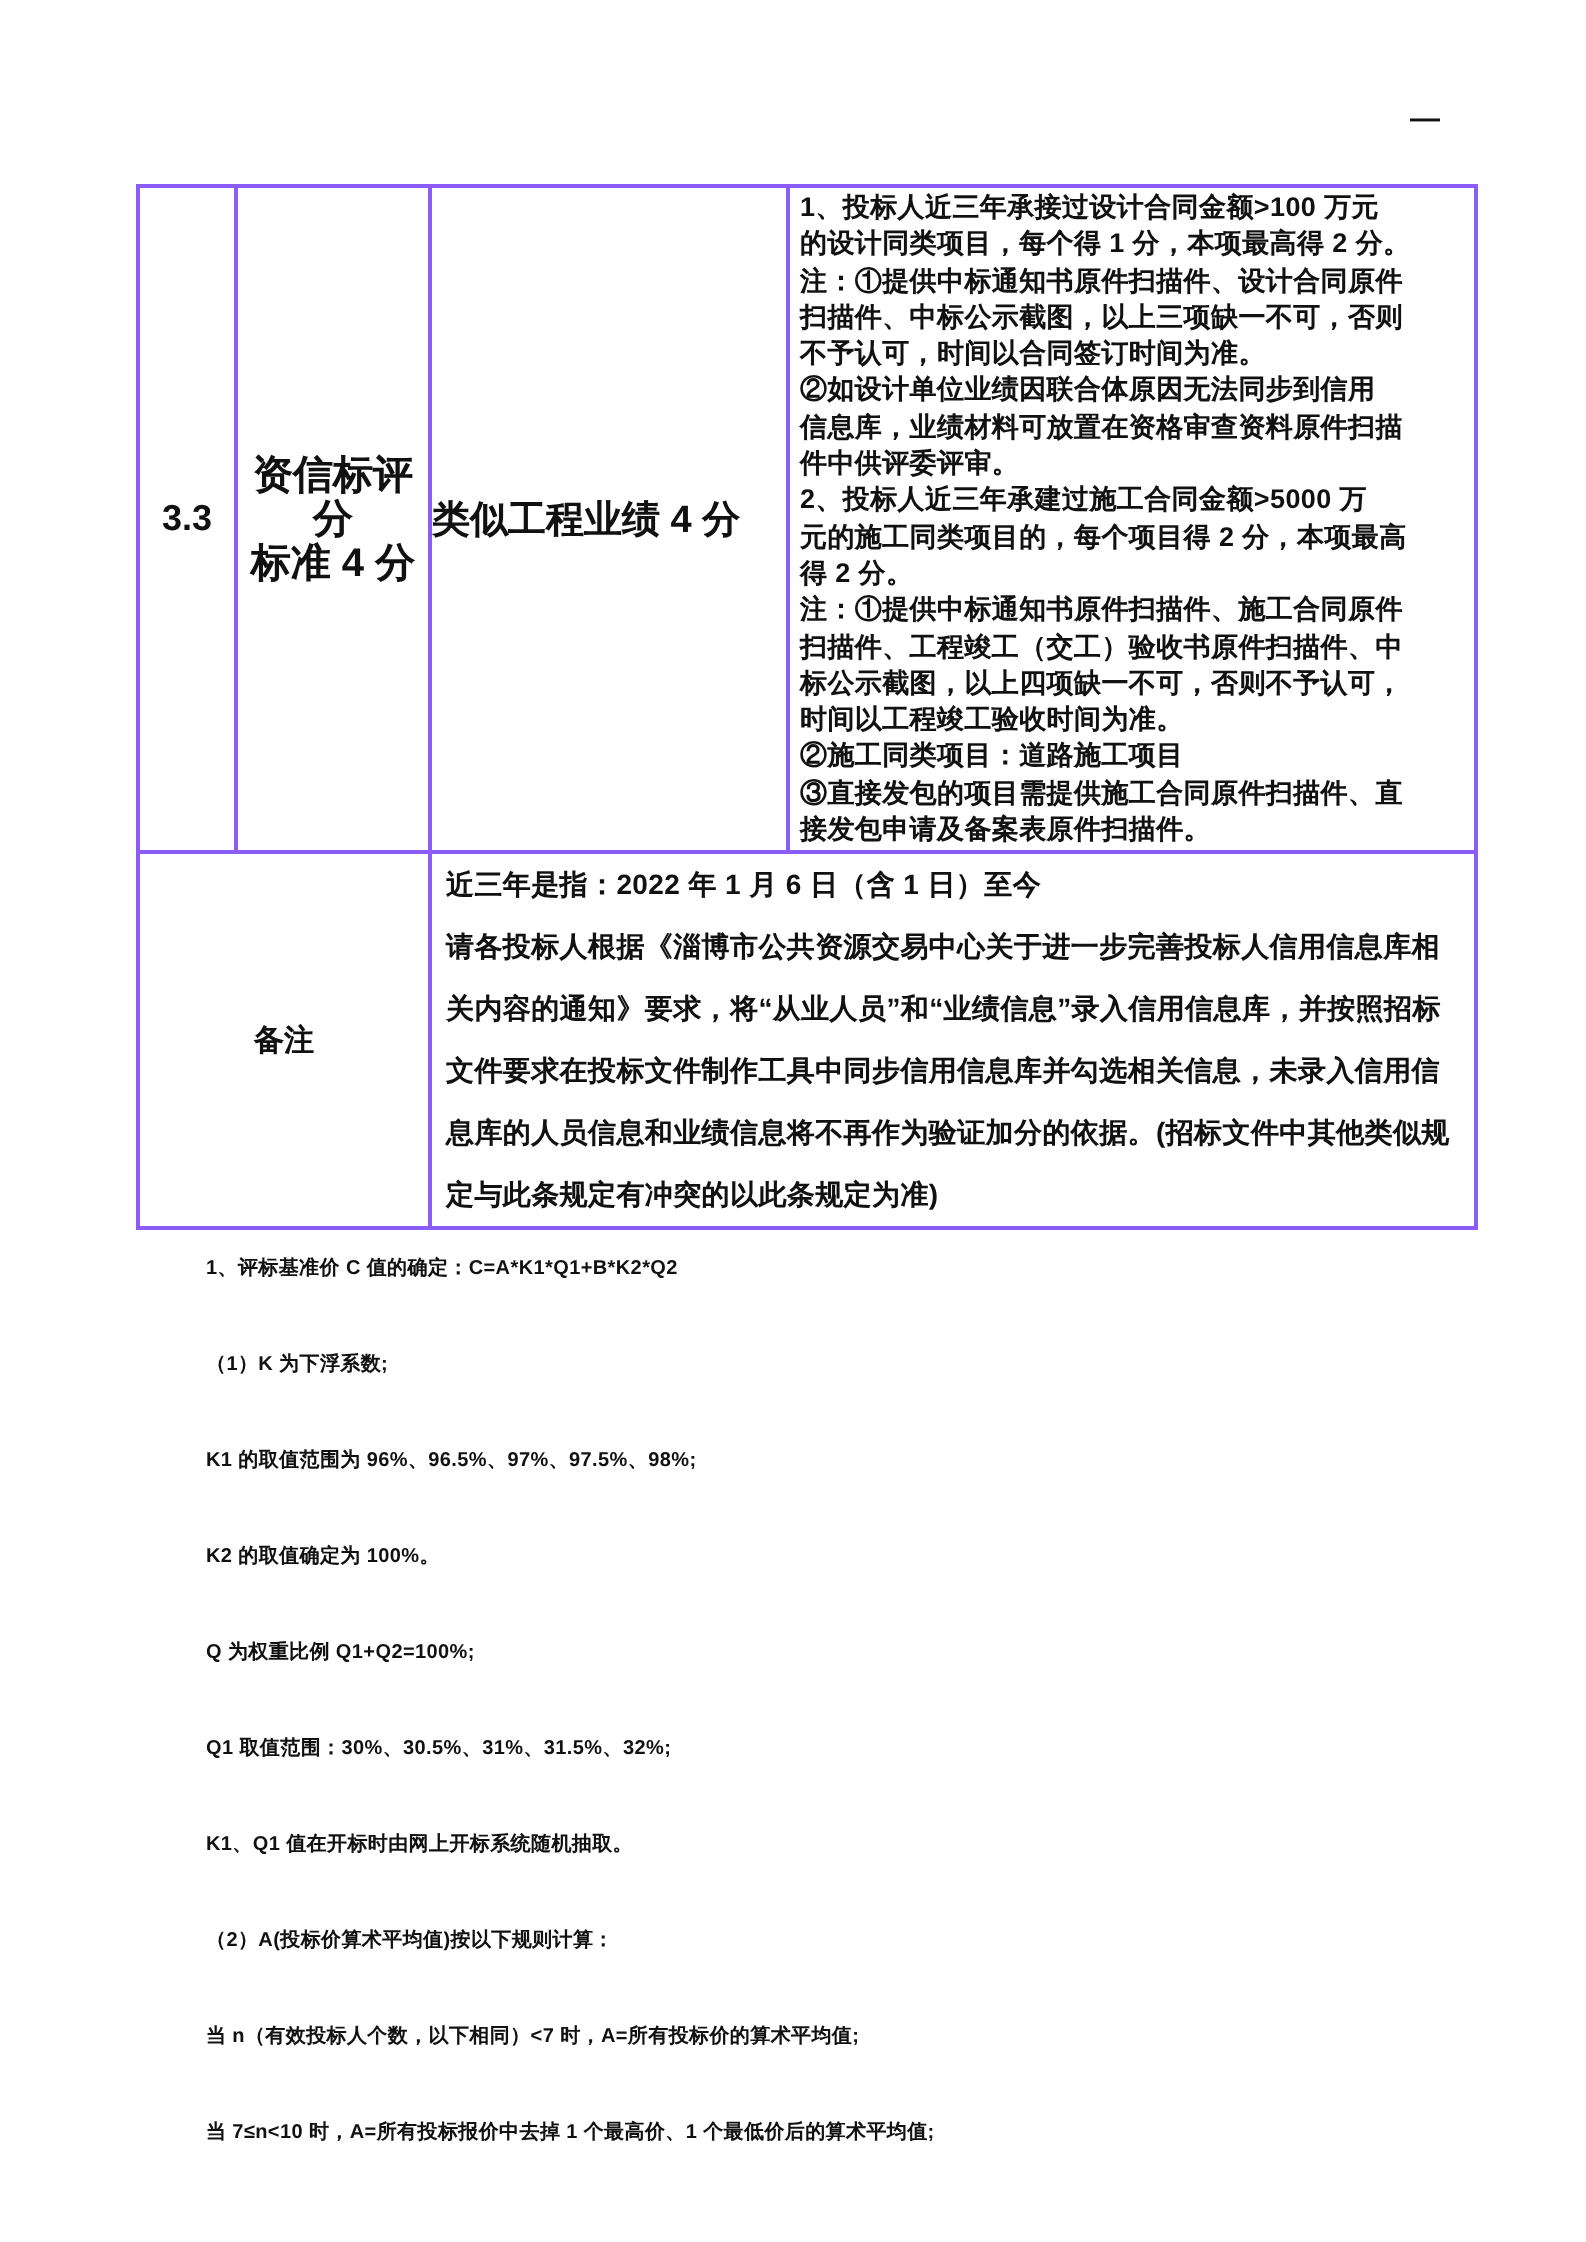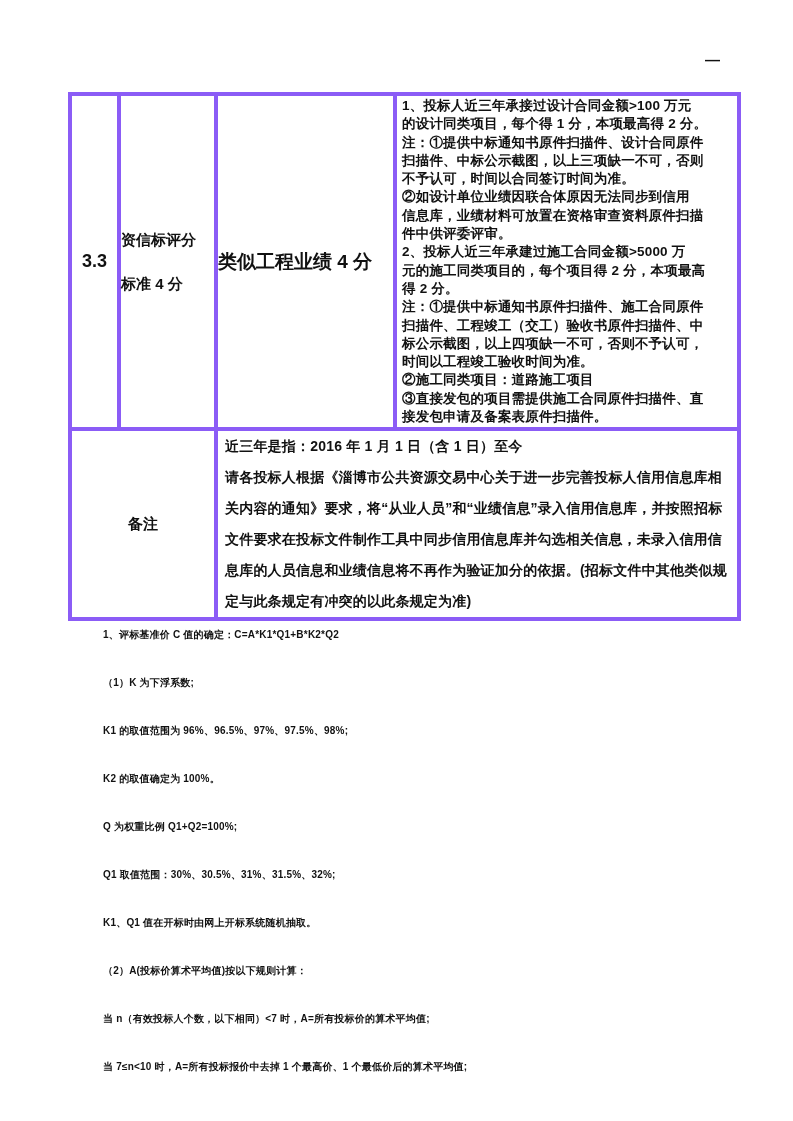--- a/index.html
+++ b/index.html
@@ -24,31 +24,31 @@
   }
   table.score-table {
     position: absolute;
     left: 68px;
     top: 92px;
     width: 669px;
     border-collapse: collapse;
     table-layout: fixed;
   }
   table.score-table td {
-    border: 4px solid #8b5cf6;
+    border: 2px solid #8b5cf6;
     vertical-align: middle;
   }
   .c-index {
     text-align: center;
     font-size: 18px;
   }
   .c-cat {
-    text-align: left;
-    font-size: 15px;
-    line-height: 44px;
+    text-align: center;
+    font-size: 20px;
+    line-height: 22px;
     white-space: pre-line;
   }
   .c-item {
     font-size: 19px;
   }
   .c-criteria {
     font-size: 13.5px;
     line-height: 18.3px;
     padding: 1px 5px 1px 5px;
     text-align: left;
@@ -130,21 +130,21 @@
 注：①提供中标通知书原件扫描件、施工合同原件
 扫描件、工程竣工（交工）验收书原件扫描件、中
 标公示截图，以上四项缺一不可，否则不予认可，
 时间以工程竣工验收时间为准。
 ②施工同类项目：道路施工项目
 ③直接发包的项目需提供施工合同原件扫描件、直
 接发包申请及备案表原件扫描件。</td>
       </tr>
       <tr class="row-remark">
         <td colspan="2" class="c-remark-label">备注</td>
-        <td colspan="2" class="c-remark-content">近三年是指：2016 年 1 月 1 日（含 1 日）至今
+        <td colspan="2" class="c-remark-content">近三年是指：2022 年 1 月 6 日（含 1 日）至今
 请各投标人根据《淄博市公共资源交易中心关于进一步完善投标人信用信息库相
 关内容的通知》要求，将“从业人员”和“业绩信息”录入信用信息库，并按照招标
 文件要求在投标文件制作工具中同步信用信息库并勾选相关信息，未录入信用信
 息库的人员信息和业绩信息将不再作为验证加分的依据。(招标文件中其他类似规
 定与此条规定有冲突的以此条规定为准)</td>
       </tr>
     </tbody>
   </table>
 
   <div class="notes">

